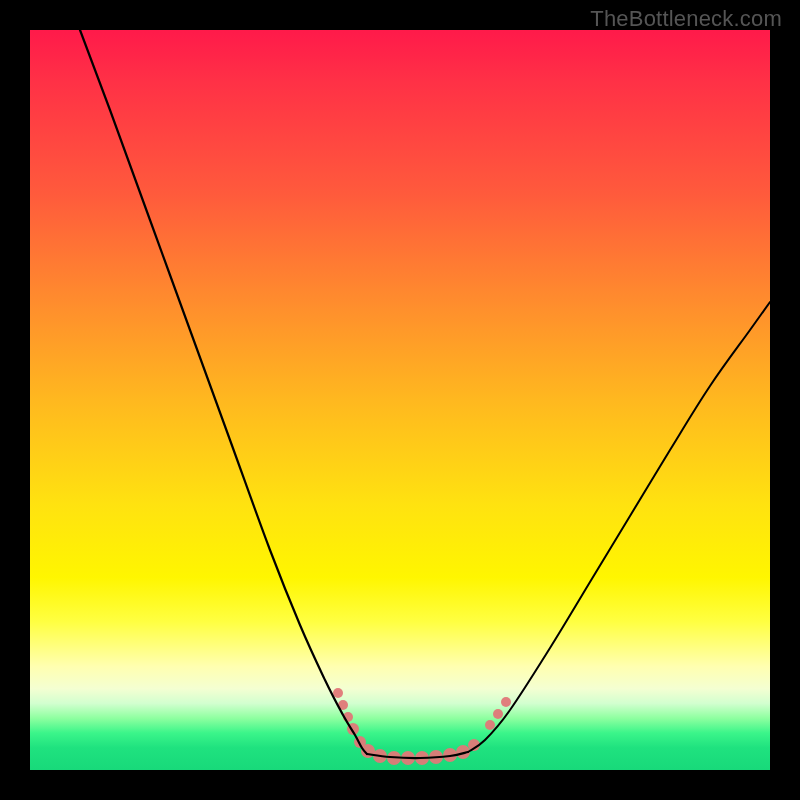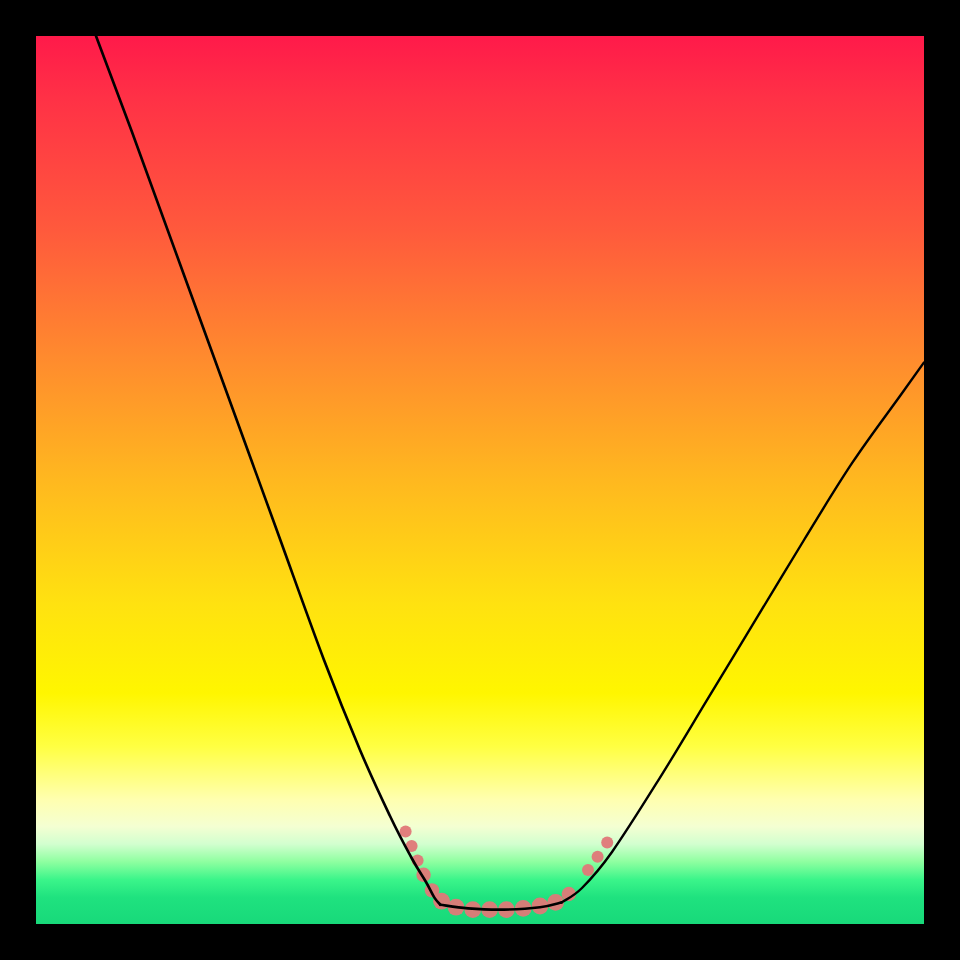--- a/index.html
+++ b/index.html
@@ -72,20 +72,21 @@
   }
   .marker {
     fill: #e07878;
     fill-opacity: 0.95;
   }
 </style>
 </head>
 <body>
 
 <div class="frame">
+  <div class="watermark">TheBottleneck.com</div>
 
   <div class="plot-area">
     <svg class="curves" viewBox="0 0 740 740">
       <g id="marker-group">
           <circle cx="308" cy="663" r="5" class="marker"></circle>
           <circle cx="313" cy="675" r="5" class="marker"></circle>
           <circle cx="318" cy="687" r="5" class="marker"></circle>
           <circle cx="323" cy="699" r="6" class="marker"></circle>
           <circle cx="330" cy="712" r="6" class="marker"></circle>
           <circle cx="338" cy="721" r="7" class="marker"></circle>

